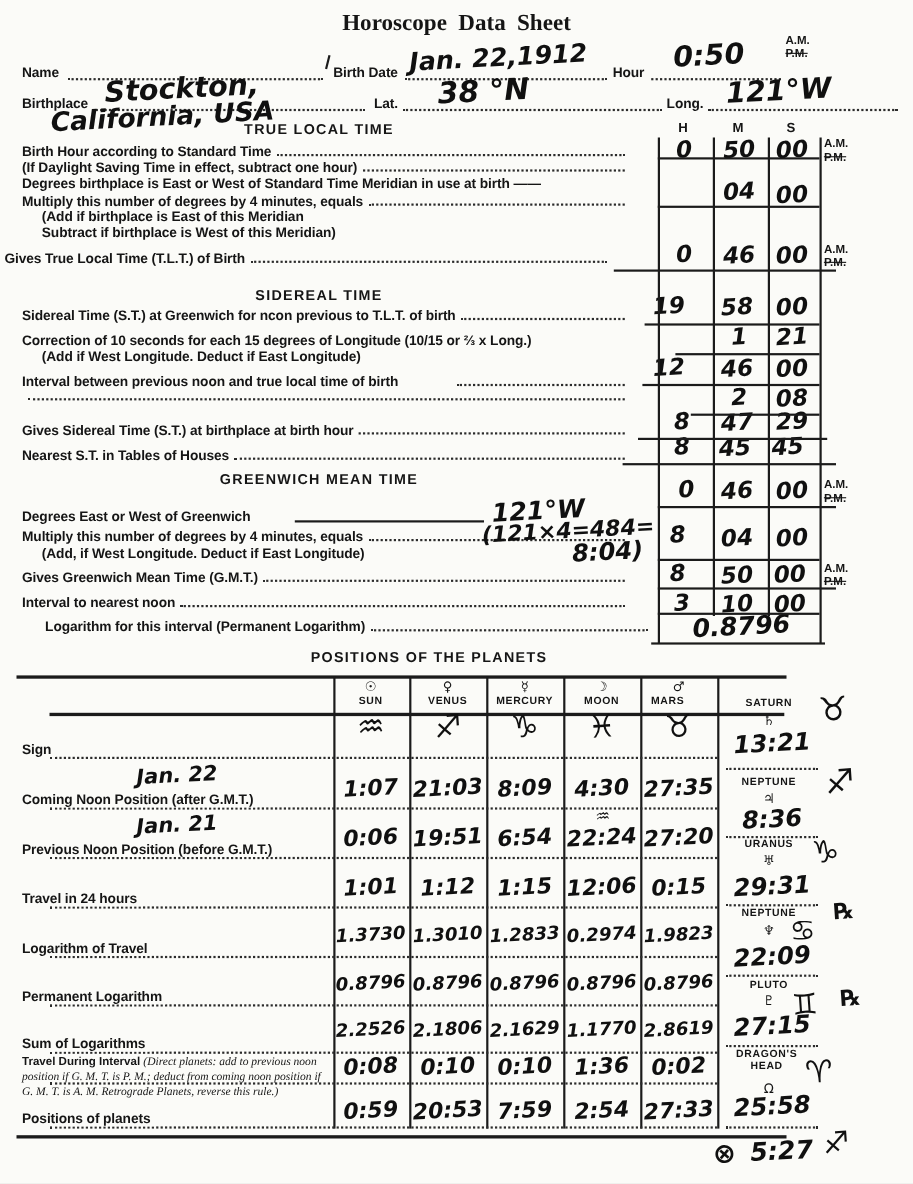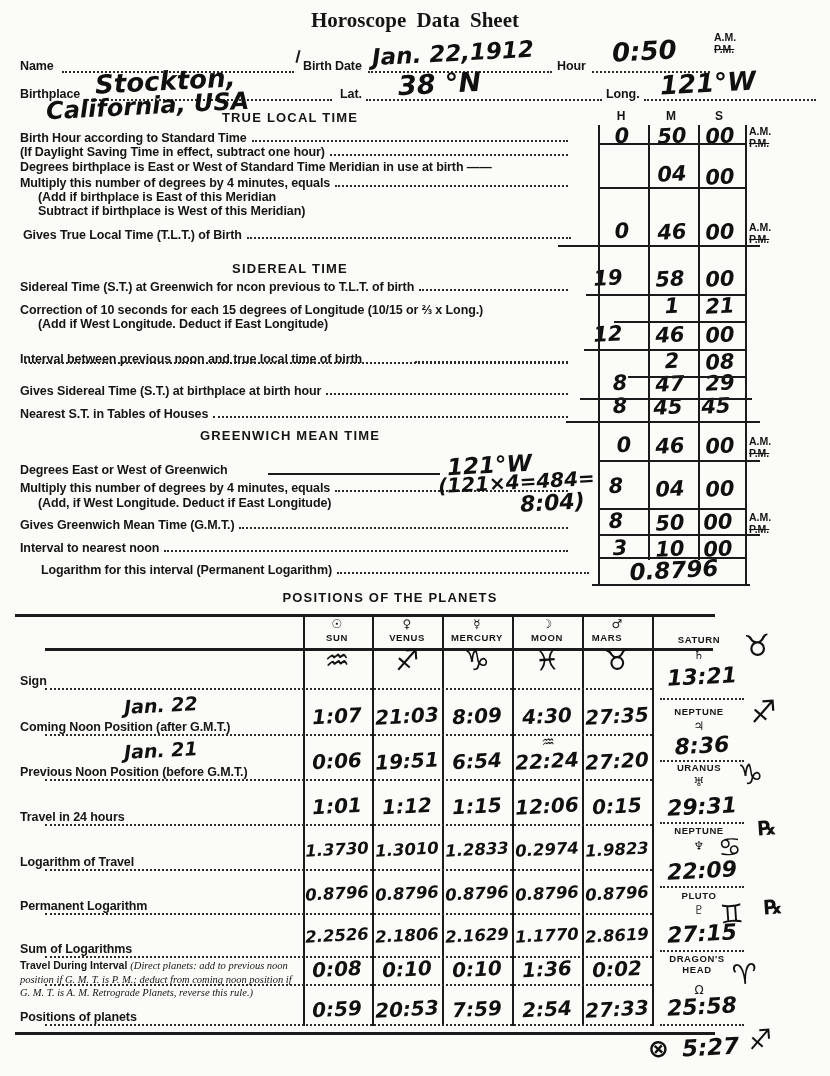--- a/index.html
+++ b/index.html
@@ -85,21 +85,21 @@
   <div class="frow" style="left:20px;top:176px;width:550px;">
     <span class="t">Multiply this number of degrees by 4 minutes, equals</span>
       <span class="leader"></span>
     </div>
   <div class="frow" style="left:38px;top:190px;width:532px;">
     <span class="t">(Add if birthplace is East of this Meridian</span>
     </div>
   <div class="frow" style="left:38px;top:204px;width:532px;">
     <span class="t">Subtract if birthplace is West of this Meridian)</span>
     </div>
-  <div class="frow" style="left:23px;top:228px;width:550px;">
+  <div class="frow" style="left:4px;top:228px;width:550px;">
     <span class="t">Gives True Local Time (T.L.T.) of Birth</span>
       <span class="leader"></span>
     </div>
 
   <span class="hw gv" style="left:600px;top:124px;">0</span>
   <span class="hw gv" style="left:650px;top:124px;">50</span>
   <span class="hw gv" style="left:698px;top:124px;">00</span>
   <div class="ampmbox" style="left:749px;top:125px;">
     <div>A.M.</div>
     <div class="strike">P.M.</div>
@@ -118,21 +118,21 @@
   <div class="frow" style="left:20px;top:280px;width:550px;">
     <span class="t">Sidereal Time (S.T.) at Greenwich for ncon previous to T.L.T. of birth</span>
       <span class="leader"></span>
     </div>
   <div class="frow" style="left:20px;top:303px;width:550px;">
     <span class="t">Correction of 10 seconds for each 15 degrees of Longitude (10/15 or ⅔ x Long.)</span>
     </div>
   <div class="frow" style="left:38px;top:317px;width:532px;">
     <span class="t">(Add if West Longitude. Deduct if East Longitude)</span>
     </div>
-  <div class="frow" style="left:20px;top:352px;width:550px;gap:48px;">
+  <div class="frow" style="left:20px;top:340px;width:550px;gap:48px;">
     <span class="t">Interval between previous noon and true local time of birth</span>
       <span class="leader"></span>
     </div>
   <div class="frow" style="left:20px;top:362px;width:550px;">
       <span class="leader"></span>
     </div>
   <div class="frow" style="left:20px;top:384px;width:550px;">
     <span class="t">Gives Sidereal Time (S.T.) at birthplace at birth hour</span>
       <span class="leader"></span>
     </div>

